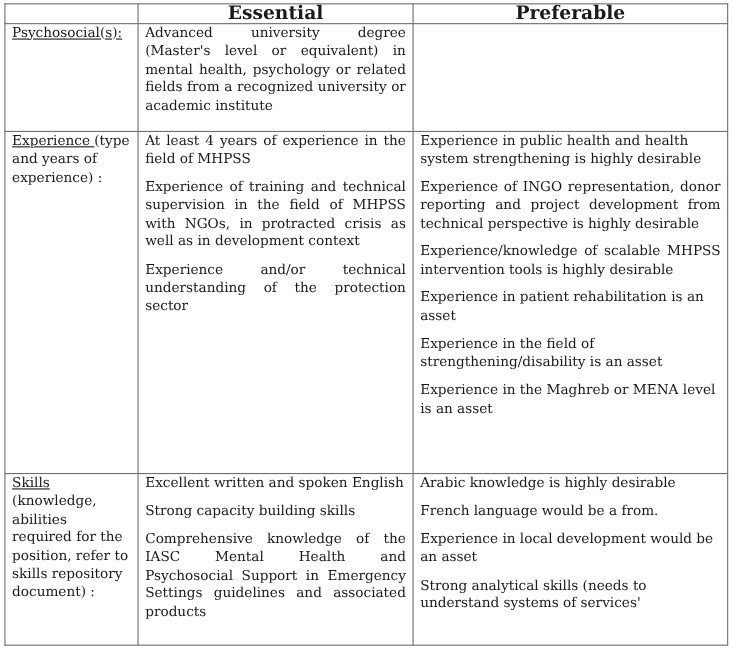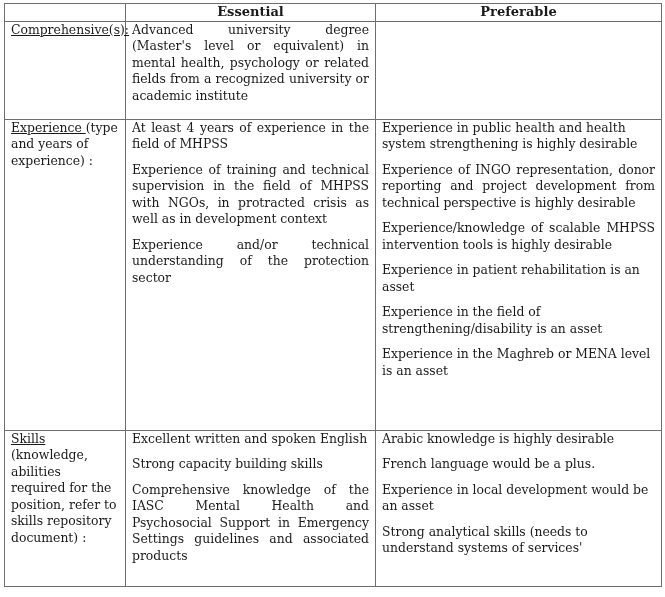--- a/index.html
+++ b/index.html
@@ -29,21 +29,21 @@
     border: 1px solid #6e6e6e;
     vertical-align: top;
     padding: 0 6px;
   }
   table.req th {
     font-weight: bold;
     text-align: center;
     height: 16px;
     padding-top: 0px;
     padding-bottom: 0px;
-    font-size: 13px;
+    font-size: 17px;
   }
   col.c1 { width: 121px; }
   col.c2 { width: 250px; }
   col.c3 { width: 286px; }
   .lbl-u { text-decoration: underline; }
   .row-qual td { height: 97px; padding-top: 1px; }
   .row-exp td { height: 310px; padding-top: 1px; }
   .row-skills td { height: 155px; padding-top: 2px; }
   .para { margin: 0 0 9px 0; }
   .just { text-align: justify; }
@@ -62,21 +62,21 @@
     <tr>
       <th></th>
       <th>Essential</th>
       <th>Preferable</th>
     </tr>
   </thead>
   <tbody>
 
     <tr class="row-qual">
       <td class="label-cell">
-        <span class="lbl-u">Comprehensive(s):</span>
+        <span class="lbl-u">Psychosocial(s):</span>
       </td>
       <td class="just">
         <p class="para">Advanced university degree (Master's level or equivalent) in mental health, psychology or related fields from a recognized university or academic institute</p>
       </td>
       <td></td>
     </tr>
 
     <tr class="row-exp">
       <td class="label-cell">
         <span class="lbl-u">Experience </span><span>(type and years of experience) :</span>
@@ -100,19 +100,19 @@
       <td class="label-cell">
         <span class="lbl-u">Skills </span><br><span>(knowledge, abilities required for the position, refer to skills repository document) :</span>
       </td>
       <td class="just">
         <p class="para">Excellent written and spoken English</p>
         <p class="para">Strong capacity building skills</p>
         <p class="para">Comprehensive knowledge of the IASC Mental Health and Psychosocial Support in Emergency Settings guidelines and associated products</p>
       </td>
       <td>
         <p class="para">Arabic knowledge is highly desirable</p>
-        <p class="para">French language would be a plus.</p>
+        <p class="para">French language would be a from.</p>
         <p class="para">Experience in local development would be an asset</p>
         <p class="para">Strong analytical skills (needs to understand systems of services'</p>
       </td>
     </tr>
   </tbody>
 </table>
 
 </body></html>

